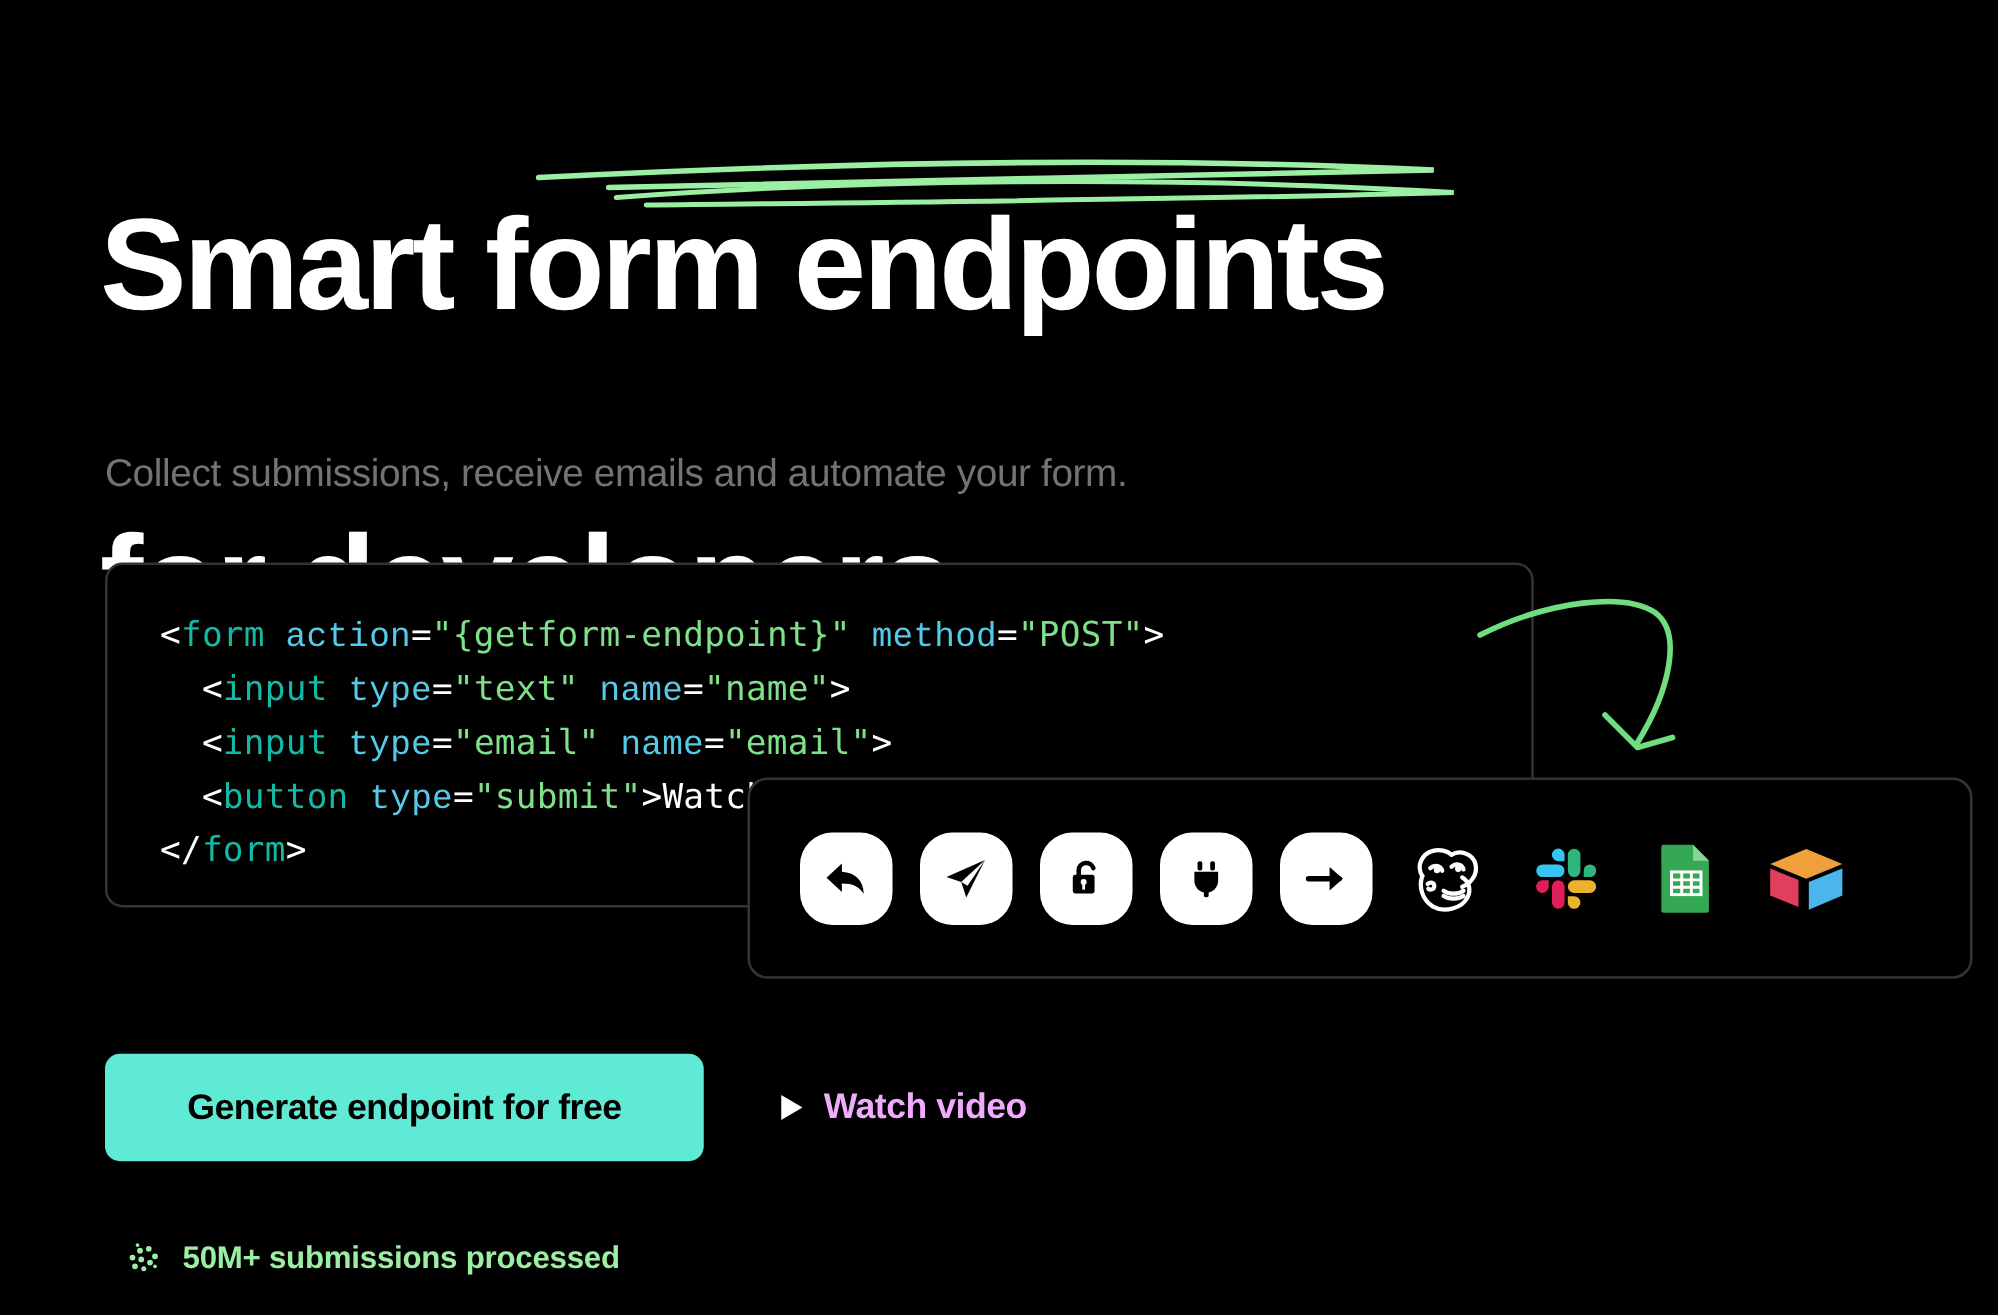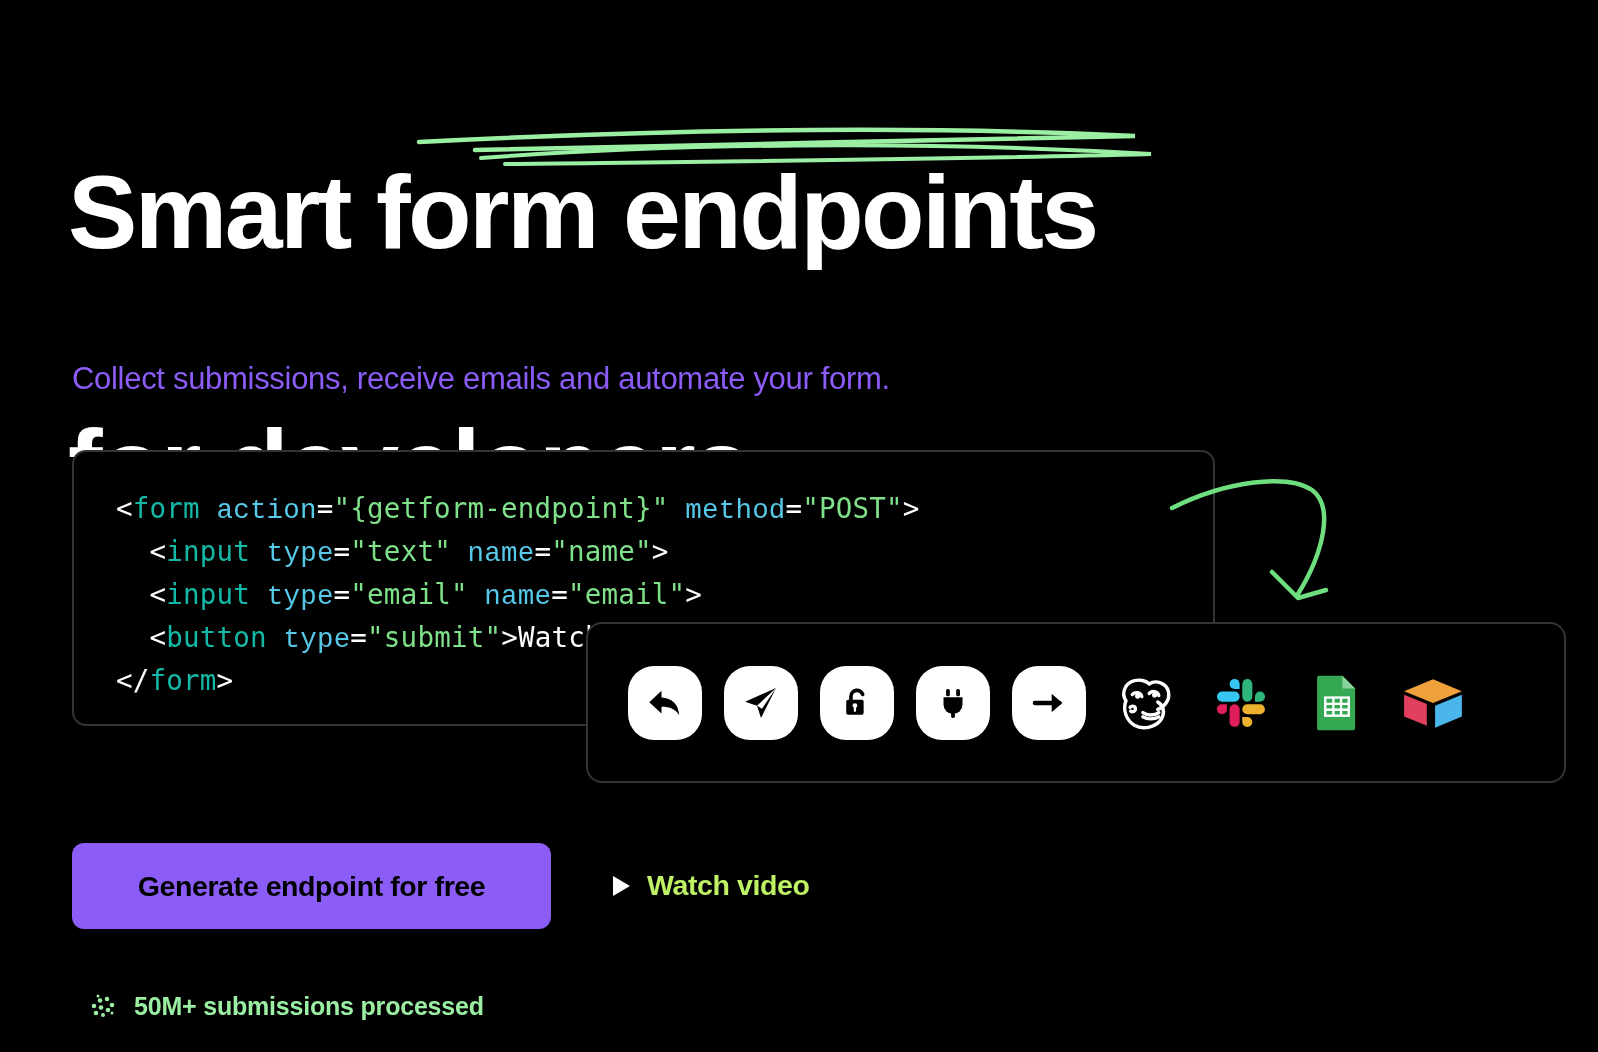--- a/index.html
+++ b/index.html
@@ -12,21 +12,21 @@
   }
 
   body {
     font-family: "Liberation Sans", sans-serif;
     color: #ffffff;
     position: relative;
   }
 
   .hero {
     position: absolute;
-    left: 0; top: 0;
+    left: 12px; top: 0;
     width: 1271px;
     height: 1052px;
   }
 
   
   .headline {
     position: absolute;
     left: 68px;
     top: 22px;
     width: 1300px;
@@ -49,21 +49,21 @@
   }
 
   
   .subtitle {
     position: absolute;
     left: 72px;
     top: 361px;
     font-size: 31px;
     font-weight: 400;
     letter-spacing: -0.3px;
-    color: #8b5cf6;
+    color: #737373;
   }
 
   
   .code-card {
     position: absolute;
     left: 72px;
     top: 450px;
     width: 1143px;
     height: 276px;
     border: 2px solid #333333;
@@ -123,21 +123,21 @@
     border-radius: 26px;
   }
 
   
   .cta-button {
     position: absolute;
     left: 72px;
     top: 843px;
     width: 479px;
     height: 86px;
-    background: #8b5cf6;
+    background: #5eead4;
     border: none;
     border-radius: 12px;
     color: #000000;
     font-family: "Liberation Sans", sans-serif;
     font-size: 28.5px;
     font-weight: 700;
     letter-spacing: -0.4px;
     cursor: pointer;
   }
 
@@ -153,21 +153,21 @@
   .play-tri {
     width: 0; height: 0;
     border-left: 17px solid #ffffff;
     border-top: 10px solid transparent;
     border-bottom: 10px solid transparent;
   }
   .watch-label {
     font-size: 28.5px;
     font-weight: 700;
     letter-spacing: -0.4px;
-    color: #bef264;
+    color: #f0abfc;
   }
 
   
   .stat-row {
     position: absolute;
     left: 88px;
     top: 959px;
     display: flex;
     align-items: center;
     gap: 16px;

